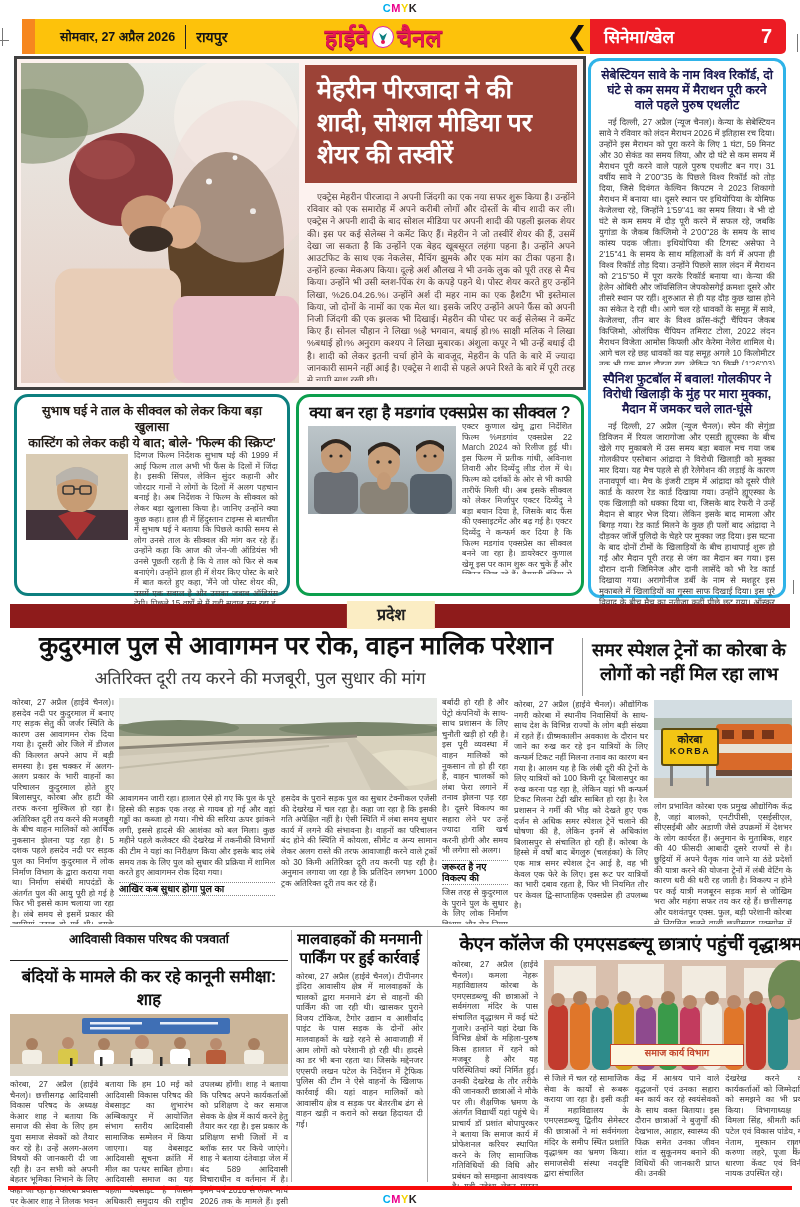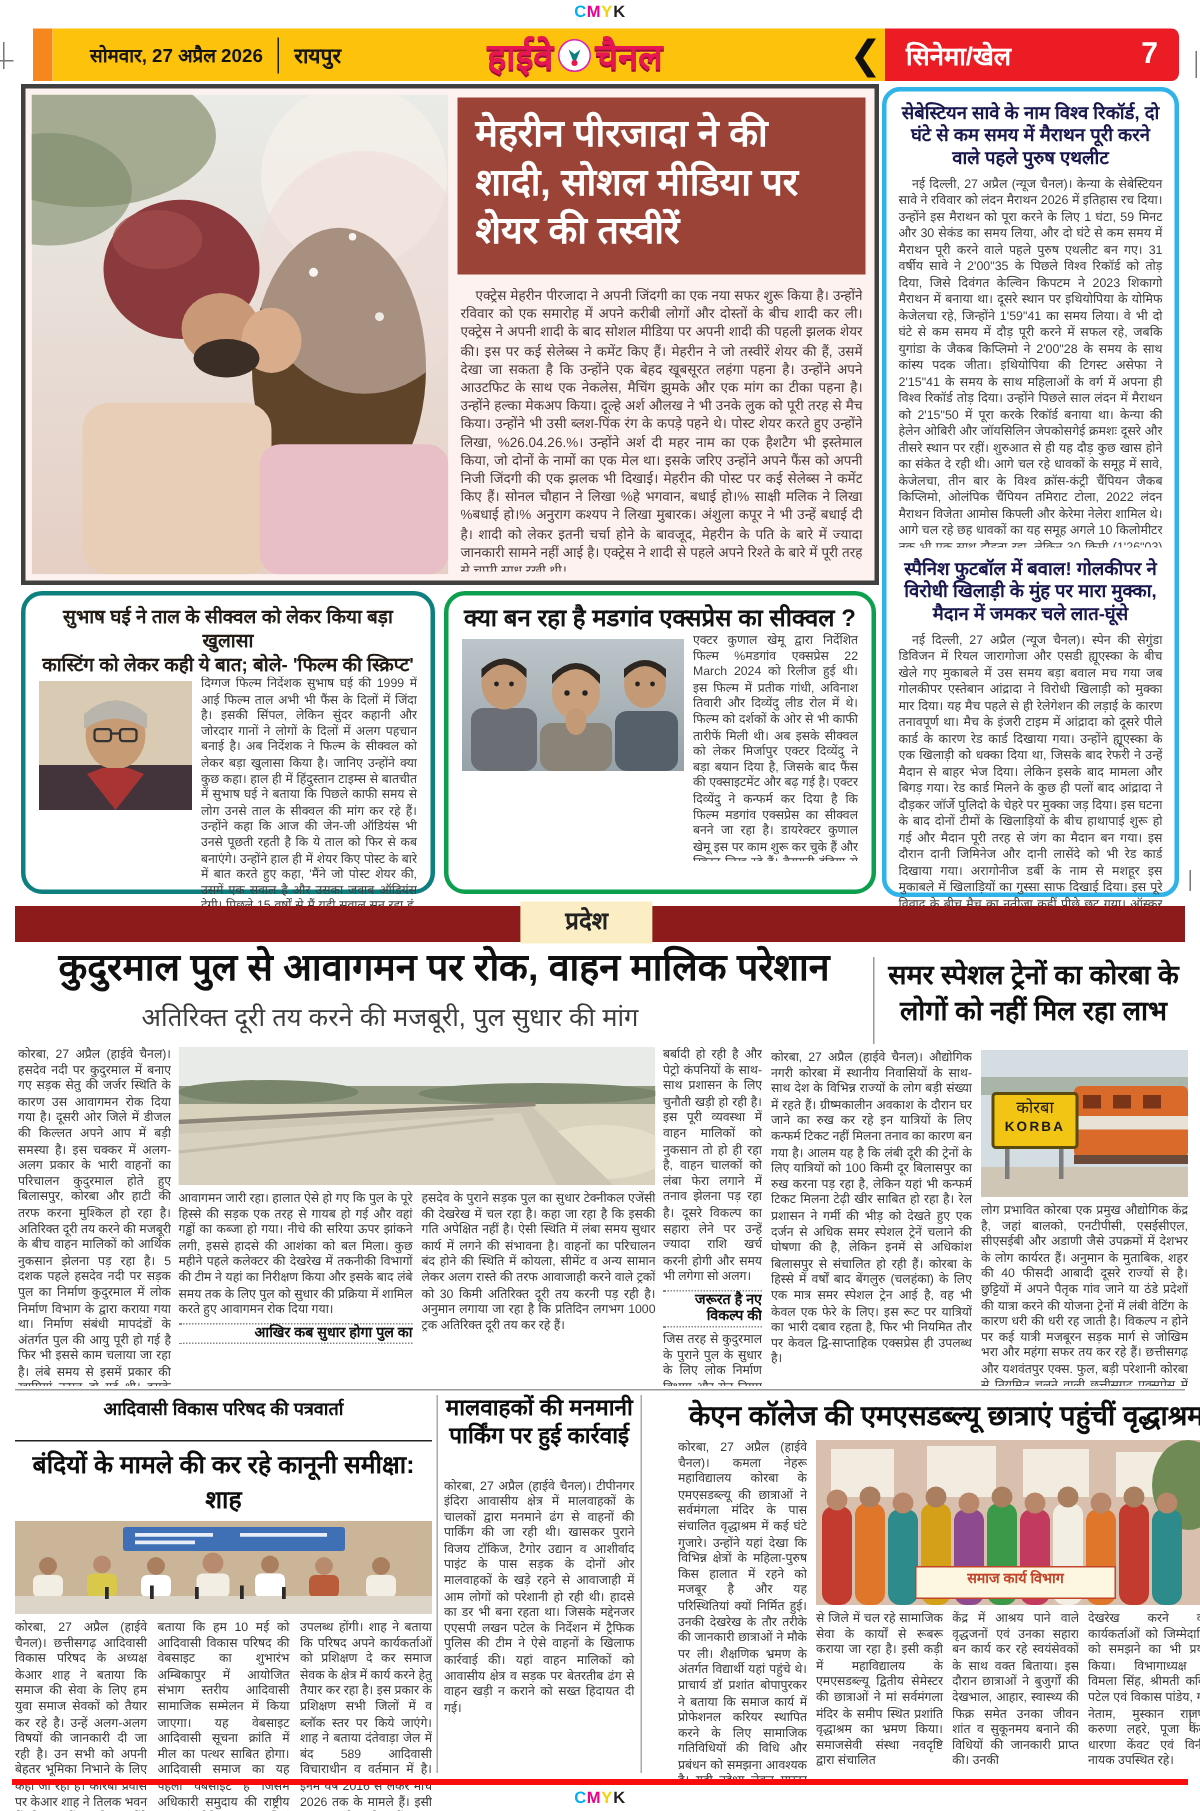--- a/index.html
+++ b/index.html
@@ -56,43 +56,43 @@
   .bridge-headline{left:12px;top:632px;width:568px;text-align:center;font-size:25px;font-weight:bold;color:#101010;line-height:1.1;}
   .head-vrule{left:582px;top:638px;width:1px;height:58px;background:#999;}
   .bridge-sub{left:12px;top:666px;width:496px;text-align:center;font-size:17px;color:#3d3d3d;}
   .newsbody{font-size:8.2px;line-height:10.6px;text-align:justify;color:#3a3a3a;}
   .bridge-body{left:12px;top:698px;width:496px;height:226px;display:flex;gap:5px;}
   .bb-col1{width:102px;overflow:hidden;}
   .bb-mid{width:318px;display:flex;flex-direction:column;}
   .bridge-photo{height:92px;overflow:hidden;}
   .bb-mid-cols{flex:1;margin-top:4px;column-count:2;column-gap:6px;overflow:hidden;}
   .bb-colr{flex:1;overflow:hidden;}
-  .mini-head{margin:3px 0;font-size:9.5px;text-align:right;border-top:1px dotted #888;border-bottom:1px dotted #888;padding:1px 0;color:#111;}
+  .mini-head{margin:3px 0;font-size:9.5px;text-align:left;border-top:1px dotted #888;border-bottom:1px dotted #888;padding:1px 0;color:#111;}
   
   .trains-headline{left:588px;top:638px;width:202px;text-align:center;font-size:18px;font-weight:bold;line-height:1.35;color:#101010;}
   .trains-body{left:514px;top:700px;width:278px;height:224px;display:flex;gap:6px;}
   .t-col1{width:134px;overflow:hidden;}
   .t-col2{flex:1;display:flex;flex-direction:column;overflow:hidden;}
   .korba-photo{height:98px;position:relative;overflow:hidden;}
   .korba-sign{position:absolute;left:7px;top:28px;width:58px;height:38px;background:#f2c514;border:2px solid #5a4a10;
       border-radius:3px;text-align:center;box-sizing:border-box;padding-top:3px;}
-  .korba-sign .hi{font-size:11px;font-weight:normal;color:#1a1a1a;line-height:13px;}
+  .korba-sign .hi{font-size:11px;font-weight:bold;color:#1a1a1a;line-height:13px;}
   .korba-sign .en{font-size:9px;font-weight:bold;color:#1a1a1a;letter-spacing:1.5px;}
   .t-col2 .tc2-text{margin-top:4px;flex:1;overflow:hidden;}
   
   .bottom-rule{left:10px;top:926px;width:780px;height:1px;background:#9a9a9a;}
   .vsep{width:1px;background:#aaa;top:930px;height:252px;}
   .press{left:10px;top:930px;width:278px;}
   .press-kicker{text-align:center;font-weight:bold;font-size:12px;color:#111;border-bottom:1.5px solid #222;padding-bottom:13px;}
   .press-headline{text-align:center;font-weight:bold;font-size:16.5px;color:#0e0e0e;margin-top:3px;}
   .press-photo{width:100%;height:62px;margin-top:4px;overflow:hidden;}
   .press-body{margin-top:4px;column-count:3;column-gap:7px;height:146px;overflow:hidden;}
   .parking{left:296px;top:930px;width:127px;}
   .parking-headline{text-align:center;font-weight:bold;font-size:15px;line-height:1.25;color:#0e0e0e;}
-  .parking-body{margin-top:18px;height:188px;overflow:hidden;}
+  .parking-body{margin-top:4px;height:188px;overflow:hidden;}
   .college{left:452px;top:930px;width:358px;}
   .college-headline{text-align:center;font-weight:bold;font-size:18.5px;color:#0e0e0e;}
   .college-row{display:flex;gap:6px;margin-top:5px;height:226px;}
   .c-col1{width:86px;overflow:hidden;}
   .c-right{flex:1;display:flex;flex-direction:column;}
   .college-photo{height:110px;position:relative;overflow:hidden;}
   .c-banner{position:absolute;left:50%;transform:translateX(-50%);bottom:4px;width:132px;background:#fdf6e0;
       border:1px solid #c2442a;color:#c2442a;font-weight:bold;font-size:9.5px;text-align:center;padding:2px 0 7px 0;line-height:11px;}
   .c-cols{flex:1;display:flex;gap:6px;margin-top:4px;}
   .c-cols > div{flex:1;overflow:hidden;}

